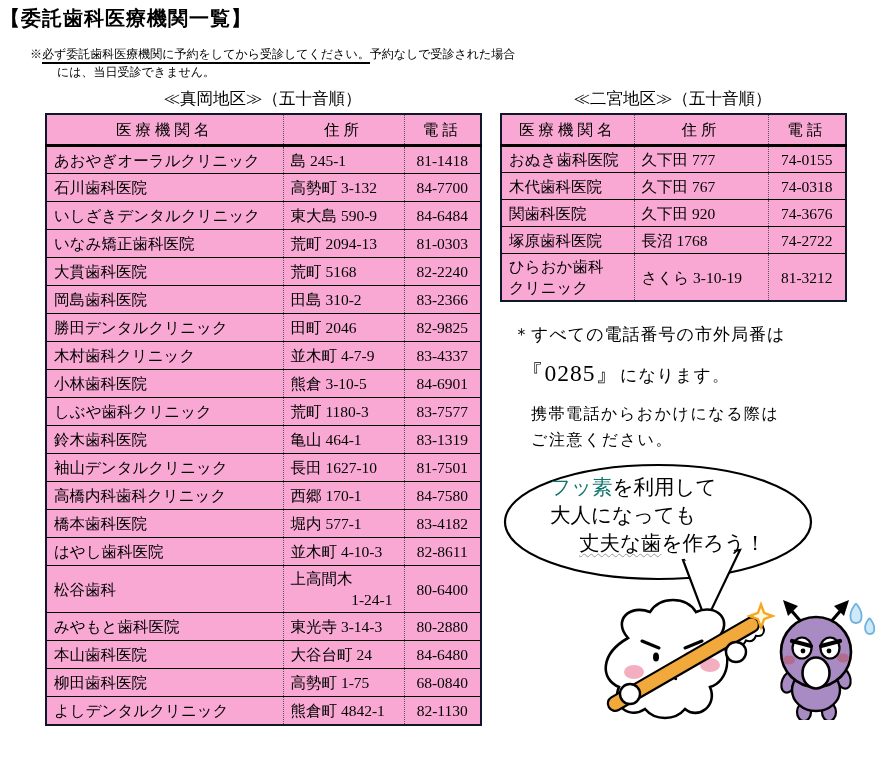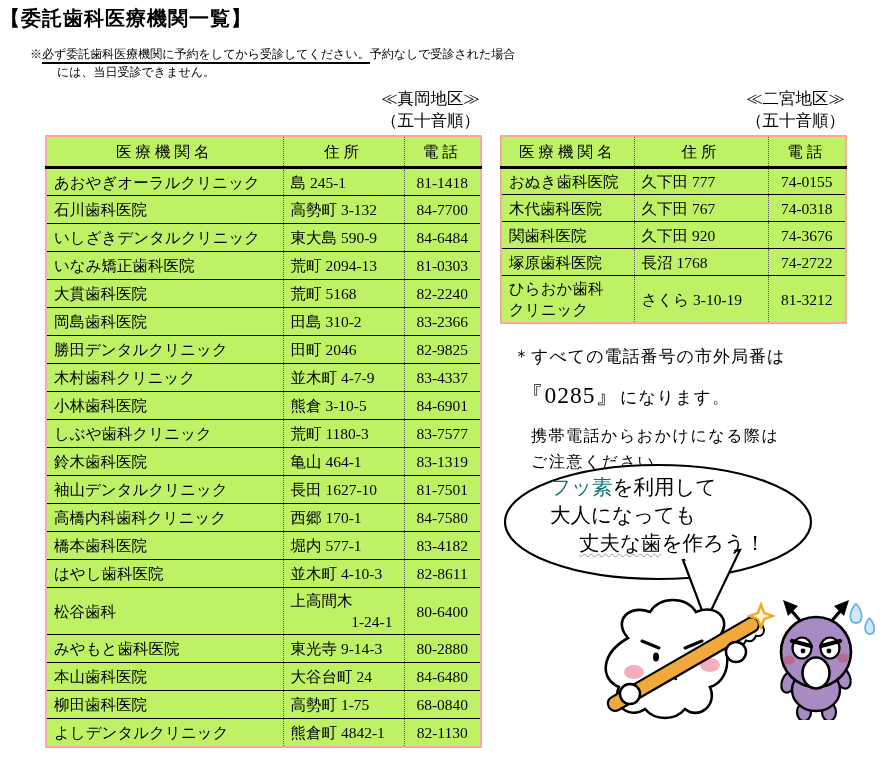--- a/index.html
+++ b/index.html
@@ -10,22 +10,22 @@
   }
   .page-title {
     text-align:left; padding-top:5px; font-size:20px; font-weight:bold; letter-spacing:1px;
   }
   .notice { margin:13px 28px 0 30px; font-size:12px; line-height:1.5; }
   .notice .underlined { border-bottom:2.5px solid #000; padding-bottom:1px; }
   .notice .line2 { padding-left:27px; }
   .columns { display:flex; margin-top:7px; padding-left:45px; }
   .col-left { width:435px; }
   .col-right { width:345px; margin-left:20px; position:relative; }
-  .sec-head { display:flex; justify-content:space-between; align-items:flex-end; font-size:16.5px; margin-bottom:3px;flex-direction:column; }
-  table { border-collapse:collapse; width:100%; border:2px solid #fca5a5; table-layout:fixed; background:#bef264; }
+  .sec-head { display:flex; justify-content:center; align-items:flex-end; font-size:16.5px; margin-bottom:3px; }
+  table { border-collapse:collapse; width:100%; border:2px solid #0f172a; table-layout:fixed; background:#f9a8d4; }
   th, td { border-top:1.2px solid #000; border-left:1.2px dotted #555; font-size:15.5px; padding:2px 7px; vertical-align:middle; line-height:21px; }
   th:first-child, td:first-child { border-left:none; }
   thead th { border-bottom:3px solid #000; text-align:center; font-weight:normal; letter-spacing:4px; padding:4px 0; }
   .t-moka tbody td { height:28px; }
   .t-nino tbody td { height:27px; }
   .cell-phone { text-align:center; padding:2px 2px; }
   .addr-line2 { text-align:right; padding-right:4px; }
   .phone-notes { margin-top:21px; padding-left:13px; font-size:17px; }
   .phone-notes .pn1 { letter-spacing:1px; }
   .phone-notes .pn2 { margin-top:11px; padding-left:7px; letter-spacing:1px; }
@@ -295,21 +295,21 @@
               <div>80-6400</div>
             </td>
           </tr>
 
           <tr>
             <td>
               <div>みやもと歯科医院</div>
               <div></div>
             </td>
             <td>
-              <div>東光寺 9-14-3</div>
+              <div>東光寺 3-14-3</div>
               <div class="addr-line2"></div>
             </td>
             <td class="cell-phone">
               <div>80-2880</div>
             </td>
           </tr>
 
           <tr>
             <td>
               <div>本山歯科医院</div>

